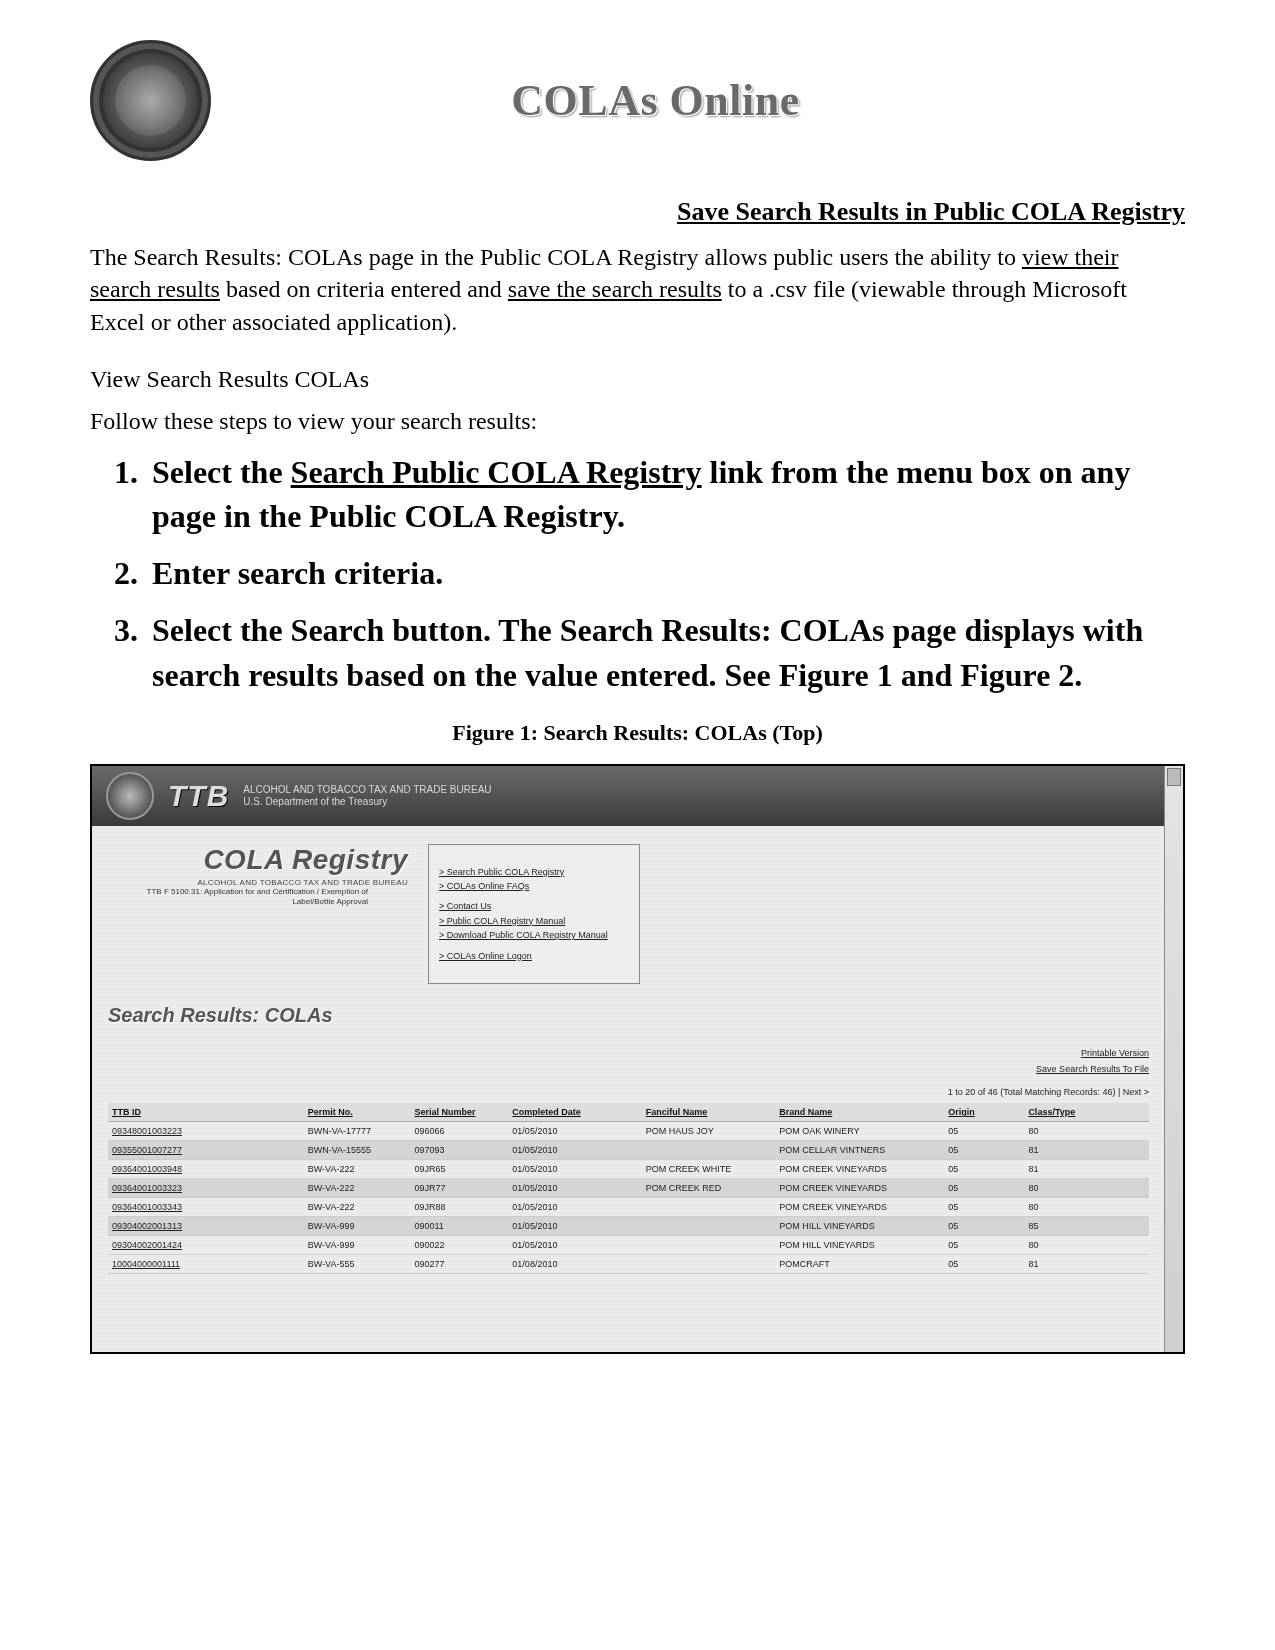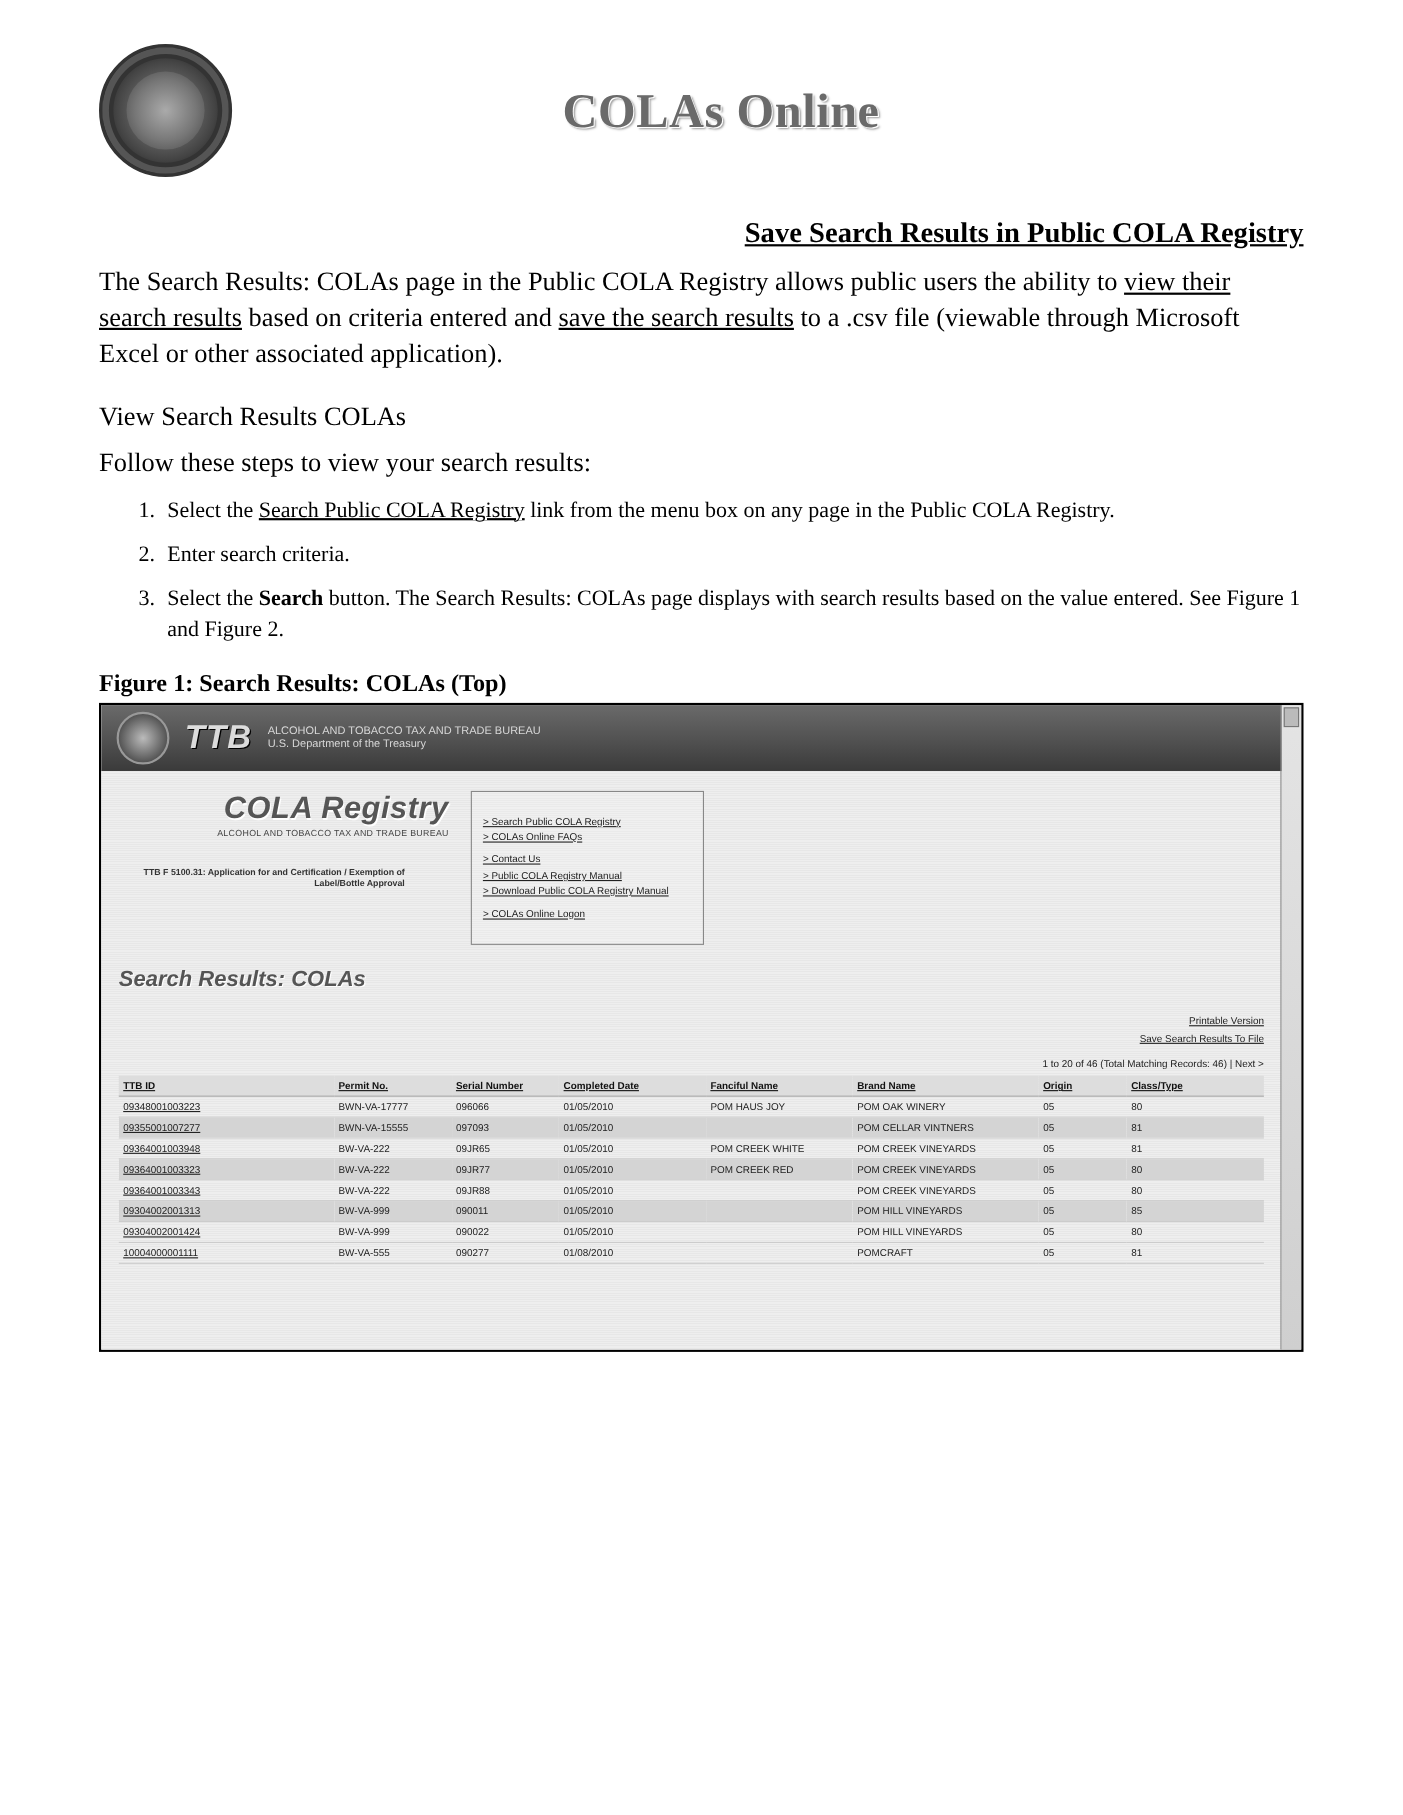--- a/index.html
+++ b/index.html
@@ -59,31 +59,32 @@
     font-size: 24px;
     line-height: 1.35;
     margin: 12px 0;
   }
   .body-text a, .list a { text-decoration: underline; color:#000; }
   .section-head {
     font-size: 24px;
     margin: 28px 0 8px 0;
   }
   ol.list {
-    font-size: 20px;
+    font-size: 32px;
     line-height: 1.4;
     padding-left: 56px;
     margin: 6px 0 10px 0;
+    font-weight: bold;
   }
   ol.list li { margin: 6px 0 12px 0; padding-left:6px; }
   .fig-caption {
-    text-align: left;
+    text-align: center;
     font-size: 22px;
     font-weight: bold;
-    margin: 22px 0 5px 0;
+    margin: 22px 0 18px 0;
   }
   
   .shot-frame {
     border: 2px solid #000;
     width: 100%;
     height: 590px;
     box-sizing: border-box;
     background: #fff;
     position: relative;
     font-family: Verdana, Geneva, sans-serif;
@@ -123,21 +124,21 @@
     color:#333;
   }
   .shot-columns { display:flex; gap:20px; }
   .shot-left { flex: 0 0 300px; text-align: right; }
   .shot-registry-title {
     font-size:28px; font-weight:bold; font-style:italic;
     color:#555; text-shadow:1px 1px 0 #fff;
     letter-spacing:0.5px;
   }
   .shot-registry-sub { font-size:8px; color:#444; margin-top:2px; letter-spacing:0.3px;}
-  .shot-form-note { font-size:8px; color:#333; margin-top:26px; line-height:1.3; max-width:260px;font-weight:bold;}
+  .shot-form-note { font-size:8px; color:#333; line-height:1.3; max-width:260px;}
   .menu-box {
     border:1px solid #888; padding:20px 10px; font-size:9px; line-height:1.6;
     background: rgba(255,255,255,0.15);
     width: 190px;
   }
   .menu-box a { color:#222; text-decoration: underline; display:block; }
   .menu-divider { height:6px; }
   .results-title {
     margin-top:20px; font-size:20px; font-weight:bold; font-style:italic;
     color:#555; text-shadow:1px 1px 0 #fff;

